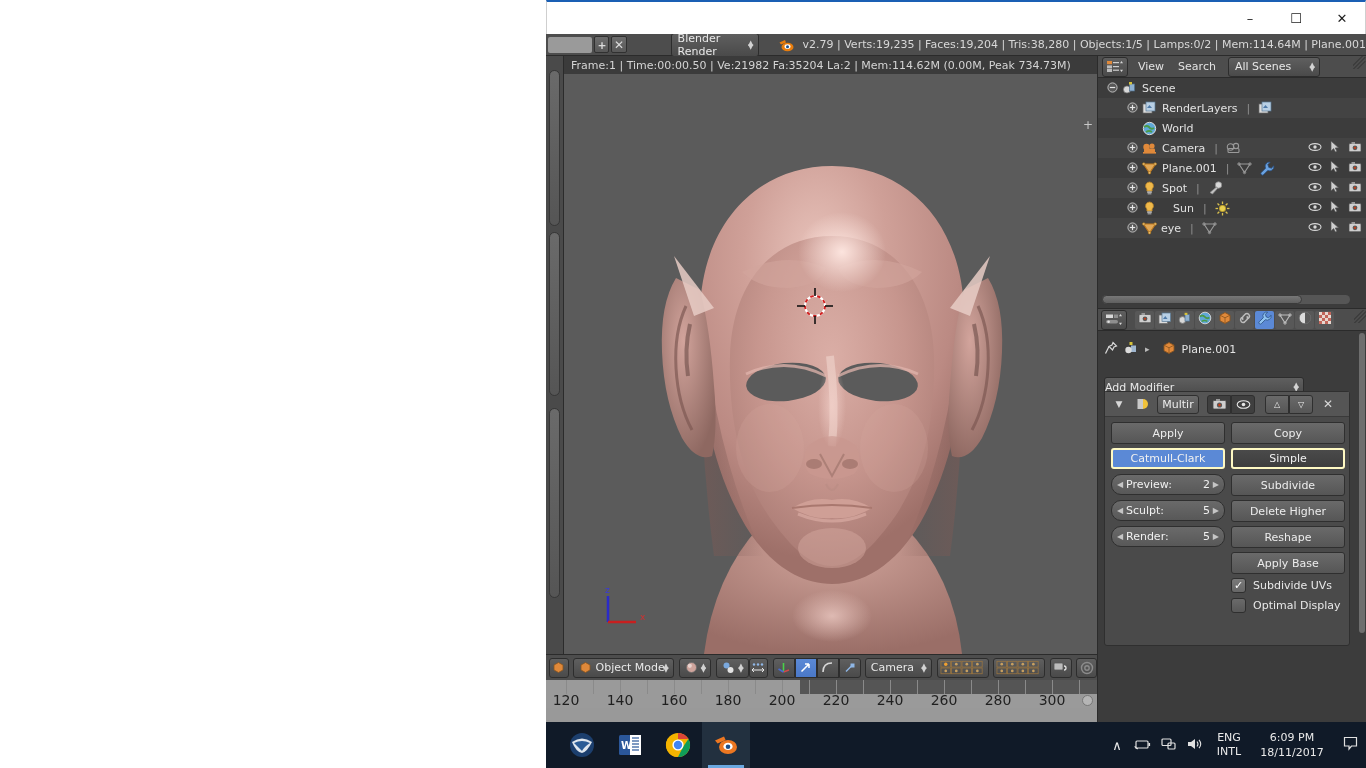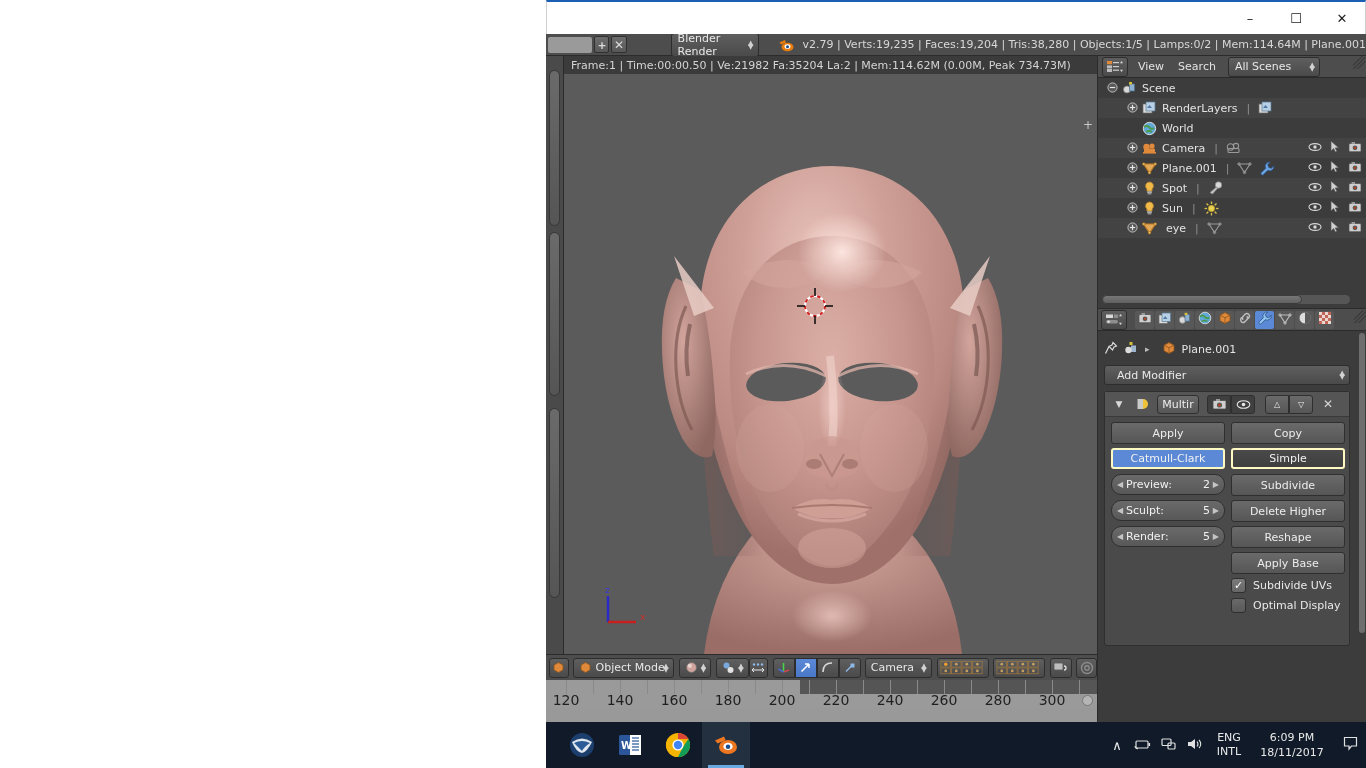--- a/index.html
+++ b/index.html
@@ -187,23 +187,23 @@
     width: 19px; height: 18px; border-radius: 2px;
     display: flex; align-items: center; justify-content: center;
     background: #585858;
   }
   .pr-tab.active { background: #5b89d6; }
   #pr-breadcrumb {
     position: absolute; left: 6px; top: 30px; width: 250px; height: 20px;
     display: flex; align-items: center; gap: 6px; font-size: 11px; color: #e4e4e4;
   }
   #add-modifier {
-    position: absolute; left: 6px; top: 56px; width: 246px; height: 20px;
+    position: absolute; left: 6px; top: 68px; width: 200px; height: 20px;
     background: linear-gradient(#5f5f5f,#4a4a4a); border: 1px solid #2d2d2d;
-    border-radius: 3px; display: flex; align-items: center; padding-left: 12px;
+    border-radius: 3px; display: flex; align-items: center; padding-left: 0;
     font-size: 11px; color: #e8e8e8;
   }
   #mod-panel {
     position: absolute; left: 6px; top: 82px; width: 246px; height: 255px;
     background: #4a4a4a; border: 1px solid #2f2f2f; border-radius: 3px;
   }
   #mod-head {
     position: absolute; left: 0; top: 0; width: 244px; height: 25px;
     background: #555555; display: flex; align-items: center; padding: 0 4px; gap: 4px;
     border-bottom: 1px solid #3a3a3a;
@@ -851,21 +851,21 @@
                 <line x1="2.8" y1="5.5" x2="8.2" y2="5.5" stroke="#e6e6e6" stroke-width="1.2"></line>
                 <line x1="5.5" y1="2.8" x2="5.5" y2="8.2" stroke="#e6e6e6" stroke-width="1.2"></line>
               </svg></span>
             <span style="width:19px;display:flex;align-items:center;justify-content:center;">
               <svg width="13" height="14" viewBox="0 0 13 14">
                 <path d="M6.5 1 a4 4 0 0 1 2.6 7 L9.1 10 L3.9 10 L3.9 8 A4 4 0 0 1 6.5 1 Z" fill="#f0b94a" stroke="#b8842a" stroke-width=".8"></path>
                 <rect x="4.2" y="10.4" width="4.6" height="1.4" fill="#c9c9c9"></rect>
                 <rect x="4.6" y="12.2" width="3.8" height="1.2" fill="#a8a8a8"></rect>
               </svg>
             </span>
-            <span style="margin-left:3px;">Sun</span>
+            <span style="margin-left:14px;">Sun</span>
             <span style="margin-left:9px;color:#8f8f8f;">|</span>
             <span style="margin-left:8px;display:flex;align-items:center;">
               <svg width="15" height="15" viewBox="0 0 15 15">
                 <circle cx="7.5" cy="7.5" r="3.2" fill="#e8d050" stroke="#b09020" stroke-width=".8"></circle>
                 <g stroke="#d8c050" stroke-width="1.3">
                   <line x1="7.5" y1="0.5" x2="7.5" y2="3"></line>
                   <line x1="7.5" y1="12" x2="7.5" y2="14.5"></line>
                   <line x1="0.5" y1="7.5" x2="3" y2="7.5"></line>
                   <line x1="12" y1="7.5" x2="14.5" y2="7.5"></line>
                   <line x1="2.5" y1="2.5" x2="4.3" y2="4.3"></line>
@@ -899,21 +899,21 @@
                 <line x1="5.5" y1="2.8" x2="5.5" y2="8.2" stroke="#e6e6e6" stroke-width="1.2"></line>
               </svg></span>
             <span style="width:19px;display:flex;align-items:center;justify-content:center;">
               <svg width="15" height="14" viewBox="0 0 15 14">
                 <path d="M1.5 3 L13.5 3 L7.5 12 Z" fill="#e0a858" stroke="#c07a20" stroke-width="1.1"></path>
                 <circle cx="1.8" cy="3" r="1.3" fill="#e8c070" stroke="#a06a1a" stroke-width=".6"></circle>
                 <circle cx="13.2" cy="3" r="1.3" fill="#e8c070" stroke="#a06a1a" stroke-width=".6"></circle>
                 <circle cx="7.5" cy="11.8" r="1.3" fill="#e8c070" stroke="#a06a1a" stroke-width=".6"></circle>
               </svg>
             </span>
-            <span style="margin-left:7px;">eye</span>
+            <span style="margin-left:2px;">eye</span>
             <span style="margin-left:9px;color:#8f8f8f;">|</span>
             <span style="margin-left:8px;display:flex;align-items:center;">
               <svg width="15" height="14" viewBox="0 0 15 14">
                 <path d="M2 3 L13 3 L7.5 11.5 Z" fill="none" stroke="#9a9a9a" stroke-width="1.1"></path>
                 <circle cx="2" cy="3" r="1.2" fill="none" stroke="#9a9a9a" stroke-width=".9"></circle>
                 <circle cx="13" cy="3" r="1.2" fill="none" stroke="#9a9a9a" stroke-width=".9"></circle>
                 <circle cx="7.5" cy="11.5" r="1.2" fill="none" stroke="#9a9a9a" stroke-width=".9"></circle>
               </svg>
             </span>
             <span class="ol-icons-right">

